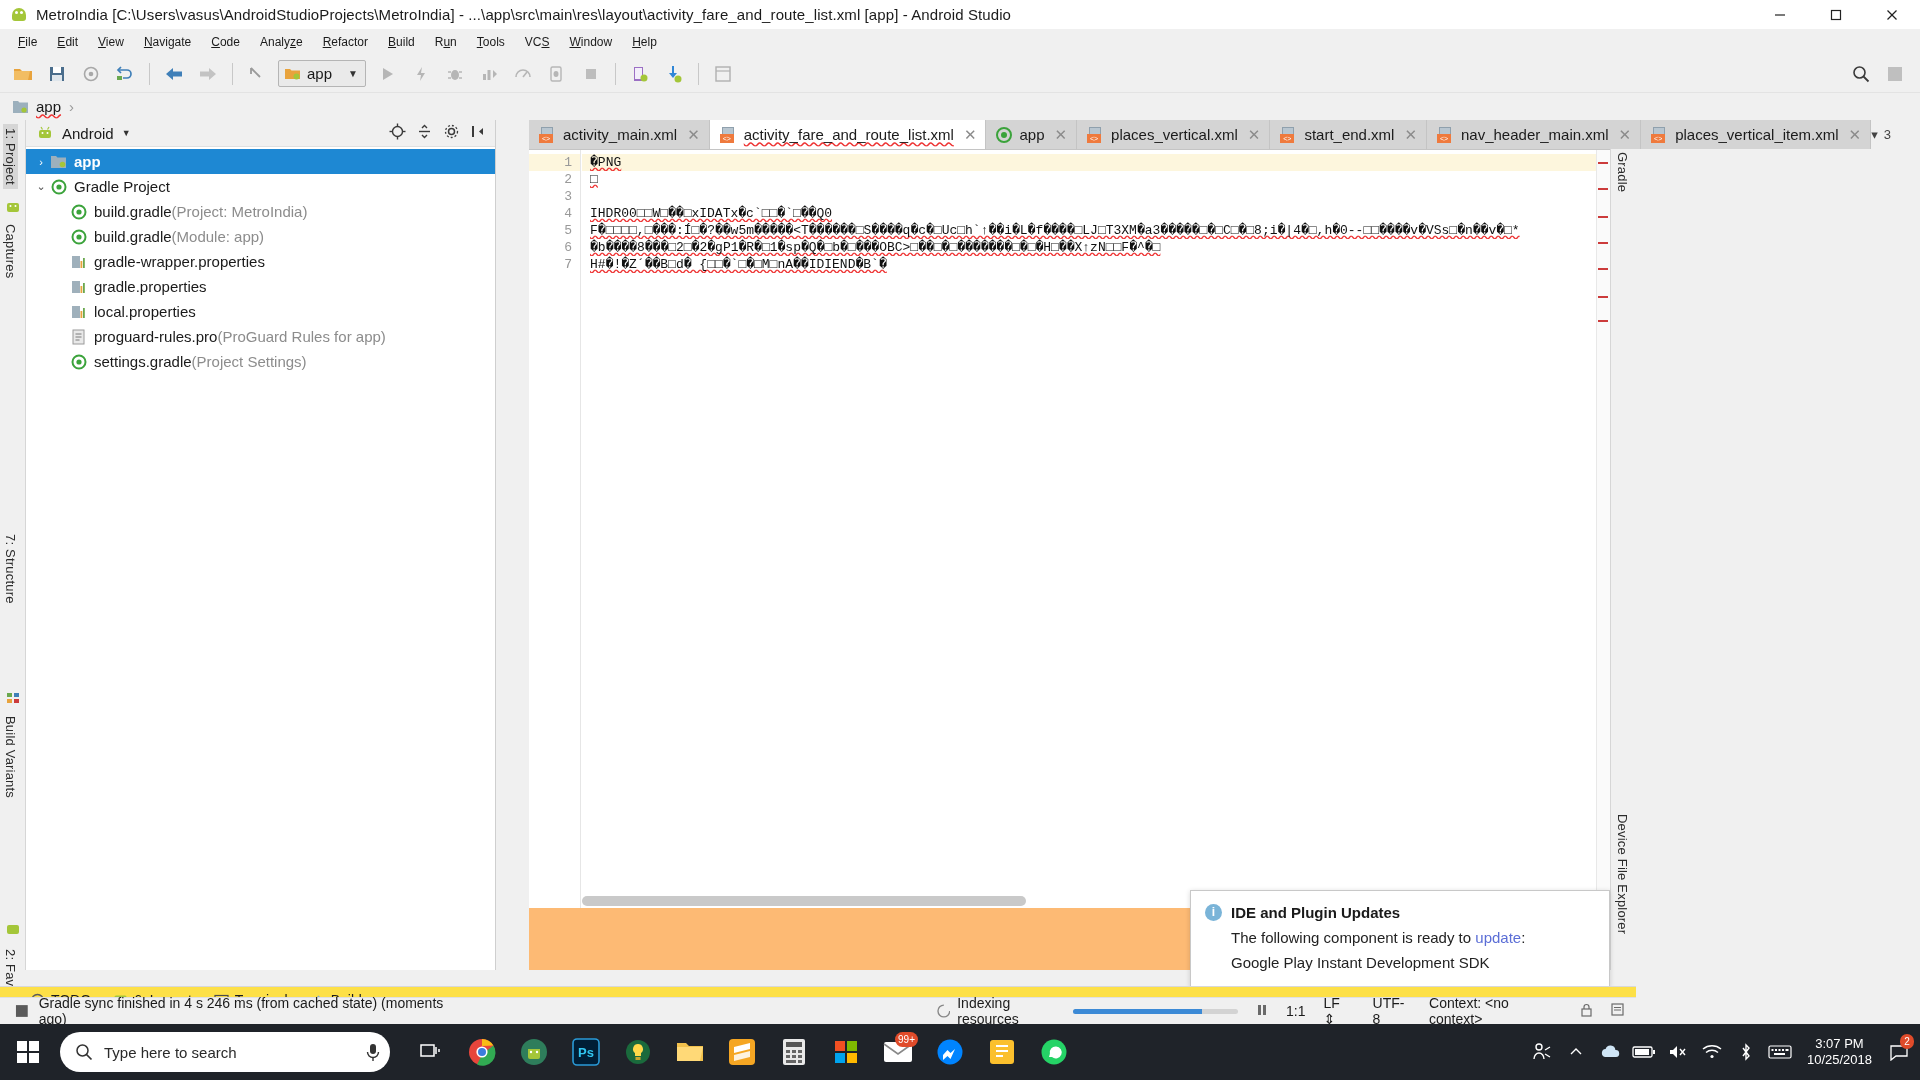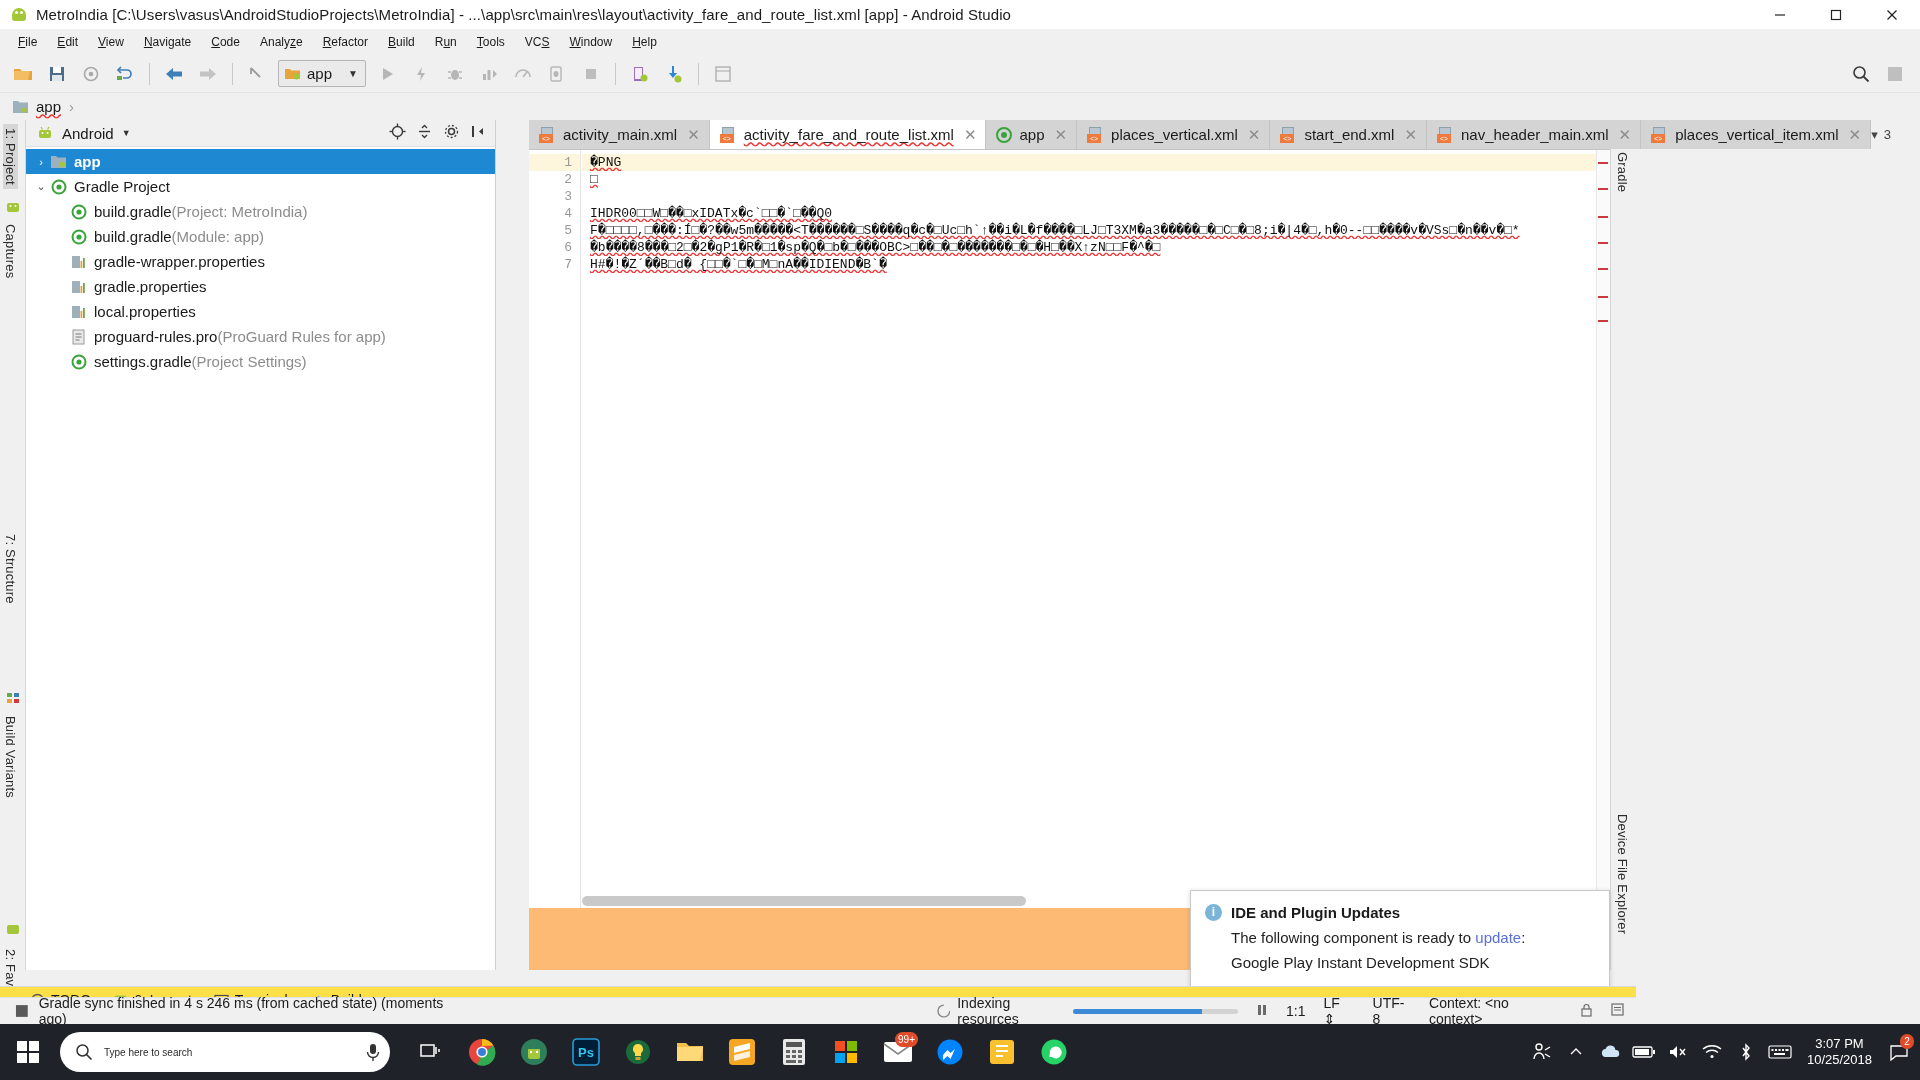--- a/index.html
+++ b/index.html
@@ -196,21 +196,21 @@
     position:absolute; left:0; bottom:0; width:1920px; height:56px; background:#1f2329;
     display:flex; align-items:center;
   }
   .start-btn { width:56px; height:56px; display:flex; align-items:center; justify-content:center; }
   .win-logo { width:22px; height:22px; display:grid; grid-template-columns:10px 10px; grid-template-rows:10px 10px; gap:2px; }
   .win-logo i { background:#fff; display:block; }
   .search-box {
     width:330px; height:40px; background:#fff; border-radius:20px; display:flex; align-items:center;
     margin-left:4px; padding: 0 8px 0 14px; gap:10px;
   }
-  .search-text { font-size:10px; color:#2a2a2a; flex:1; }
+  .search-text { font-size:15px; color:#2a2a2a; flex:1; }
   .tb-icons { display:flex; align-items:center; gap:0px; margin-left:14px; }
   .tbi { width:52px; height:56px; display:flex; align-items:center; justify-content:center; position:relative; }
   .tray { margin-left:auto; display:flex; align-items:center; gap:0; padding-right:4px; }
   .tray-i { width:34px; height:56px; display:flex; align-items:center; justify-content:center; color:#fff; font-size:15px;}
   .clock { color:#fff; font-size:13px; text-align:center; line-height:16px; padding: 0 10px; }
   .badge {
     position:absolute; top:8px; right:6px; min-width:20px; height:15px; background:#e04b2a;
     color:#fff; font-size:10px; border-radius:8px; display:flex; align-items:center; justify-content:center;
     padding: 0 3px;
   }

